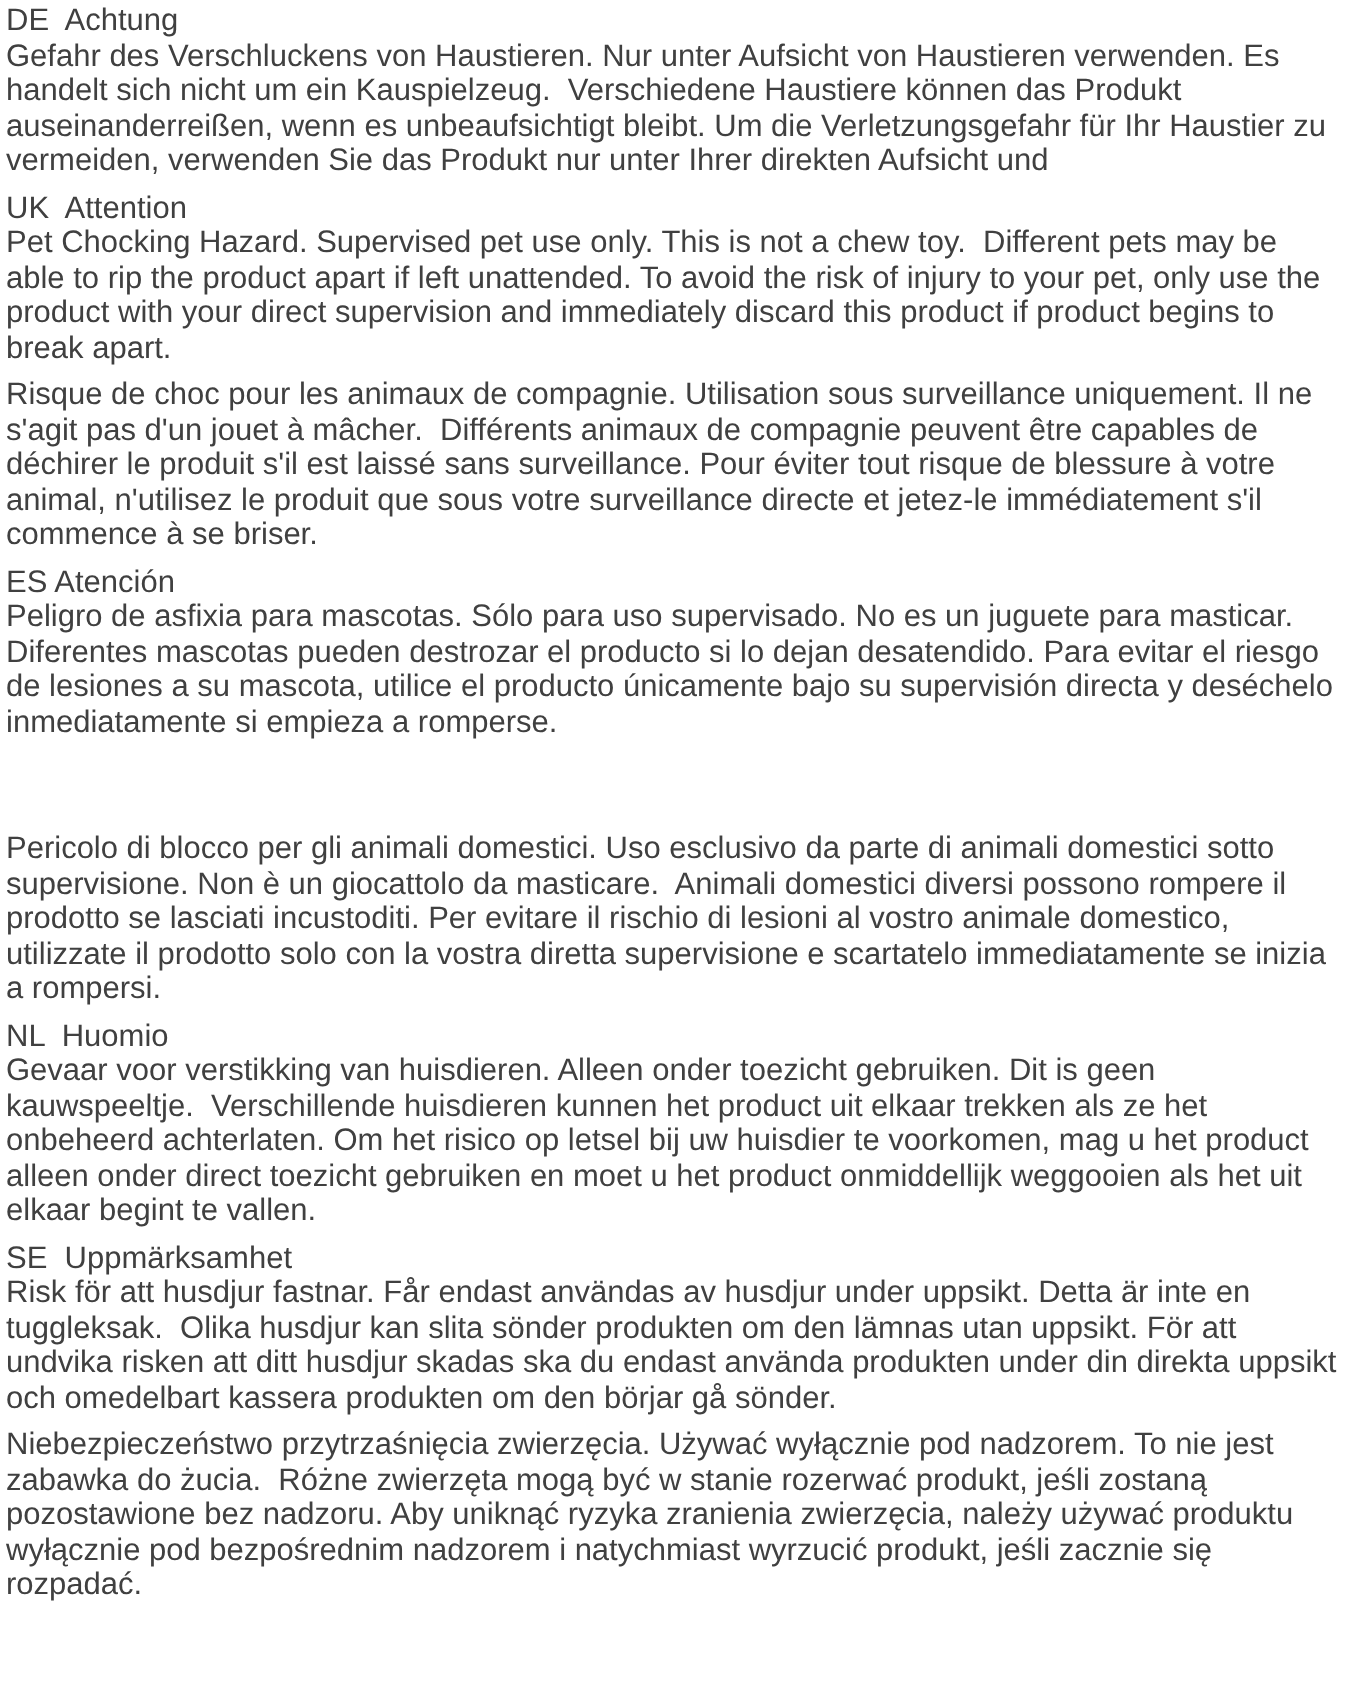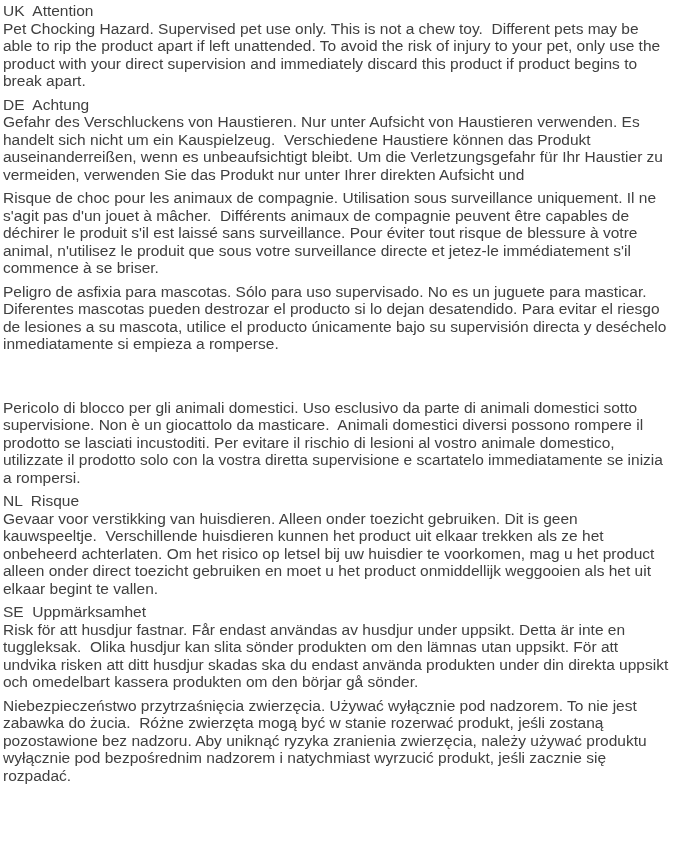--- a/index.html
+++ b/index.html
@@ -31,46 +31,47 @@
   }
   .section-gap-large {
     height: 40px;                
   }
 </style>
 </head>
 <body>
 
 <div class="page">
 
+  <section class="lang-section" lang="de">
+    <div class="lang-header">DE  Achtung</div>
+    <p class="warning-text">Gefahr des Verschluckens von Haustieren. Nur unter Aufsicht von Haustieren verwenden. Es handelt sich nicht um ein Kauspielzeug.  Verschiedene Haustiere können das Produkt auseinanderreißen, wenn es unbeaufsichtigt bleibt. Um die Verletzungsgefahr für Ihr Haustier zu vermeiden, verwenden Sie das Produkt nur unter Ihrer direkten Aufsicht und</p>
+  </section>
+
   <section class="lang-section" lang="en">
     <div class="lang-header">UK  Attention</div>
     <p class="warning-text">Pet Chocking Hazard. Supervised pet use only. This is not a chew toy.  Different pets may be able to rip the product apart if left unattended. To avoid the risk of injury to your pet, only use the product with your direct supervision and immediately discard this product if product begins to break apart.</p>
-  </section>
-
-  <section class="lang-section" lang="de">
-    <div class="lang-header">DE  Achtung</div>
-    <p class="warning-text">Gefahr des Verschluckens von Haustieren. Nur unter Aufsicht von Haustieren verwenden. Es handelt sich nicht um ein Kauspielzeug.  Verschiedene Haustiere können das Produkt auseinanderreißen, wenn es unbeaufsichtigt bleibt. Um die Verletzungsgefahr für Ihr Haustier zu vermeiden, verwenden Sie das Produkt nur unter Ihrer direkten Aufsicht und</p>
   </section>
 
   <section class="lang-section" lang="fr">
     <p class="warning-text">Risque de choc pour les animaux de compagnie. Utilisation sous surveillance uniquement. Il ne s'agit pas d'un jouet à mâcher.  Différents animaux de compagnie peuvent être capables de déchirer le produit s'il est laissé sans surveillance. Pour éviter tout risque de blessure à votre animal, n'utilisez le produit que sous votre surveillance directe et jetez-le immédiatement s'il commence à se briser.</p>
   </section>
 
   <section class="lang-section" lang="es">
+    <div class="lang-header">ES Atención</div>
     <p class="warning-text">Peligro de asfixia para mascotas. Sólo para uso supervisado. No es un juguete para masticar.  Diferentes mascotas pueden destrozar el producto si lo dejan desatendido. Para evitar el riesgo de lesiones a su mascota, utilice el producto únicamente bajo su supervisión directa y deséchelo inmediatamente si empieza a romperse.</p>
   </section>
 
   <div class="section-gap-large"></div>
 
   <section class="lang-section" lang="it">
     <p class="warning-text">Pericolo di blocco per gli animali domestici. Uso esclusivo da parte di animali domestici sotto supervisione. Non è un giocattolo da masticare.  Animali domestici diversi possono rompere il prodotto se lasciati incustoditi. Per evitare il rischio di lesioni al vostro animale domestico, utilizzate il prodotto solo con la vostra diretta supervisione e scartatelo immediatamente se inizia a rompersi.</p>
   </section>
 
   <section class="lang-section" lang="nl">
-    <div class="lang-header">NL  Risque</div>
+    <div class="lang-header">NL  Huomio</div>
     <p class="warning-text">Gevaar voor verstikking van huisdieren. Alleen onder toezicht gebruiken. Dit is geen kauwspeeltje.  Verschillende huisdieren kunnen het product uit elkaar trekken als ze het onbeheerd achterlaten. Om het risico op letsel bij uw huisdier te voorkomen, mag u het product alleen onder direct toezicht gebruiken en moet u het product onmiddellijk weggooien als het uit elkaar begint te vallen.</p>
   </section>
 
   <section class="lang-section" lang="sv">
     <div class="lang-header">SE  Uppmärksamhet</div>
     <p class="warning-text">Risk för att husdjur fastnar. Får endast användas av husdjur under uppsikt. Detta är inte en tuggleksak.  Olika husdjur kan slita sönder produkten om den lämnas utan uppsikt. För att undvika risken att ditt husdjur skadas ska du endast använda produkten under din direkta uppsikt och omedelbart kassera produkten om den börjar gå sönder.</p>
   </section>
 
   <section class="lang-section" lang="pl">
     <p class="warning-text">Niebezpieczeństwo przytrzaśnięcia zwierzęcia. Używać wyłącznie pod nadzorem. To nie jest zabawka do żucia.  Różne zwierzęta mogą być w stanie rozerwać produkt, jeśli zostaną pozostawione bez nadzoru. Aby uniknąć ryzyka zranienia zwierzęcia, należy używać produktu wyłącznie pod bezpośrednim nadzorem i natychmiast wyrzucić produkt, jeśli zacznie się rozpadać.</p>

